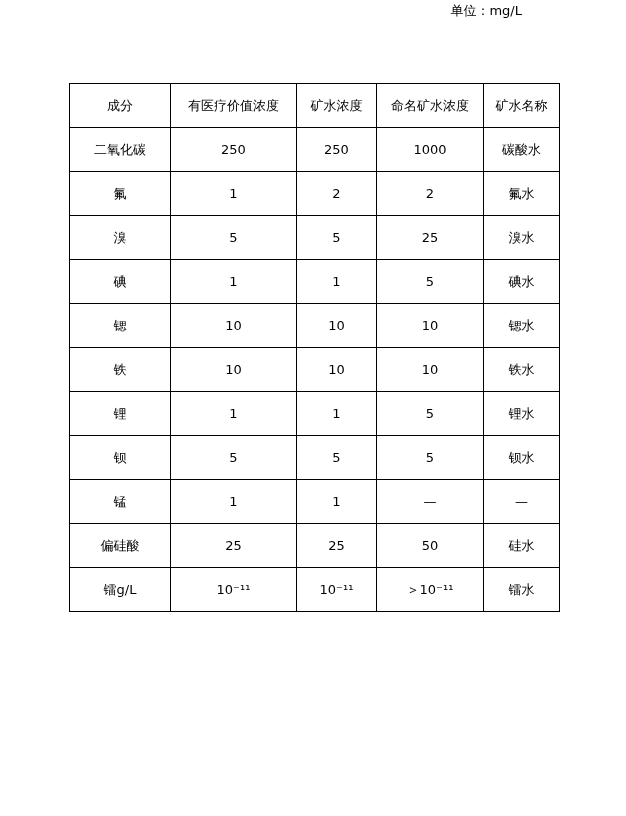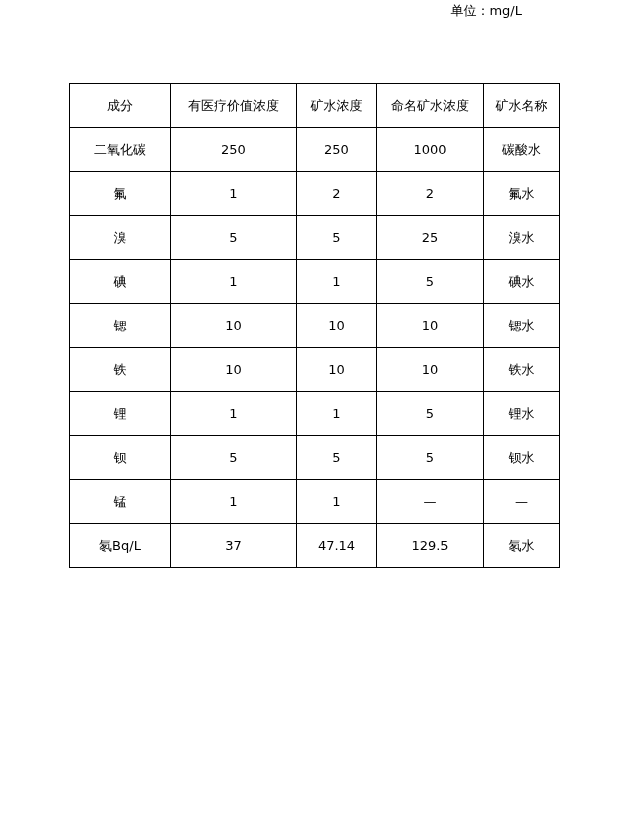--- a/index.html
+++ b/index.html
@@ -130,21 +130,28 @@
           <td>钡水</td>
         </tr>
         <tr>
           <td>锰</td>
           <td>1</td>
           <td>1</td>
           <td>—</td>
           <td>—</td>
         </tr>
         <tr>
-          <td>氡Bq/L</td>
-          <td>37</td>
-          <td>47.14</td>
-          <td>129.5</td>
-          <td>氡水</td>
+          <td>偏硅酸</td>
+          <td>25</td>
+          <td>25</td>
+          <td>50</td>
+          <td>硅水</td>
+        </tr>
+        <tr>
+          <td>镭g/L</td>
+          <td>10⁻¹¹</td>
+          <td>10⁻¹¹</td>
+          <td>＞10⁻¹¹</td>
+          <td>镭水</td>
         </tr>
       </tbody>
   </table>
 </div>
 
 </body></html>

